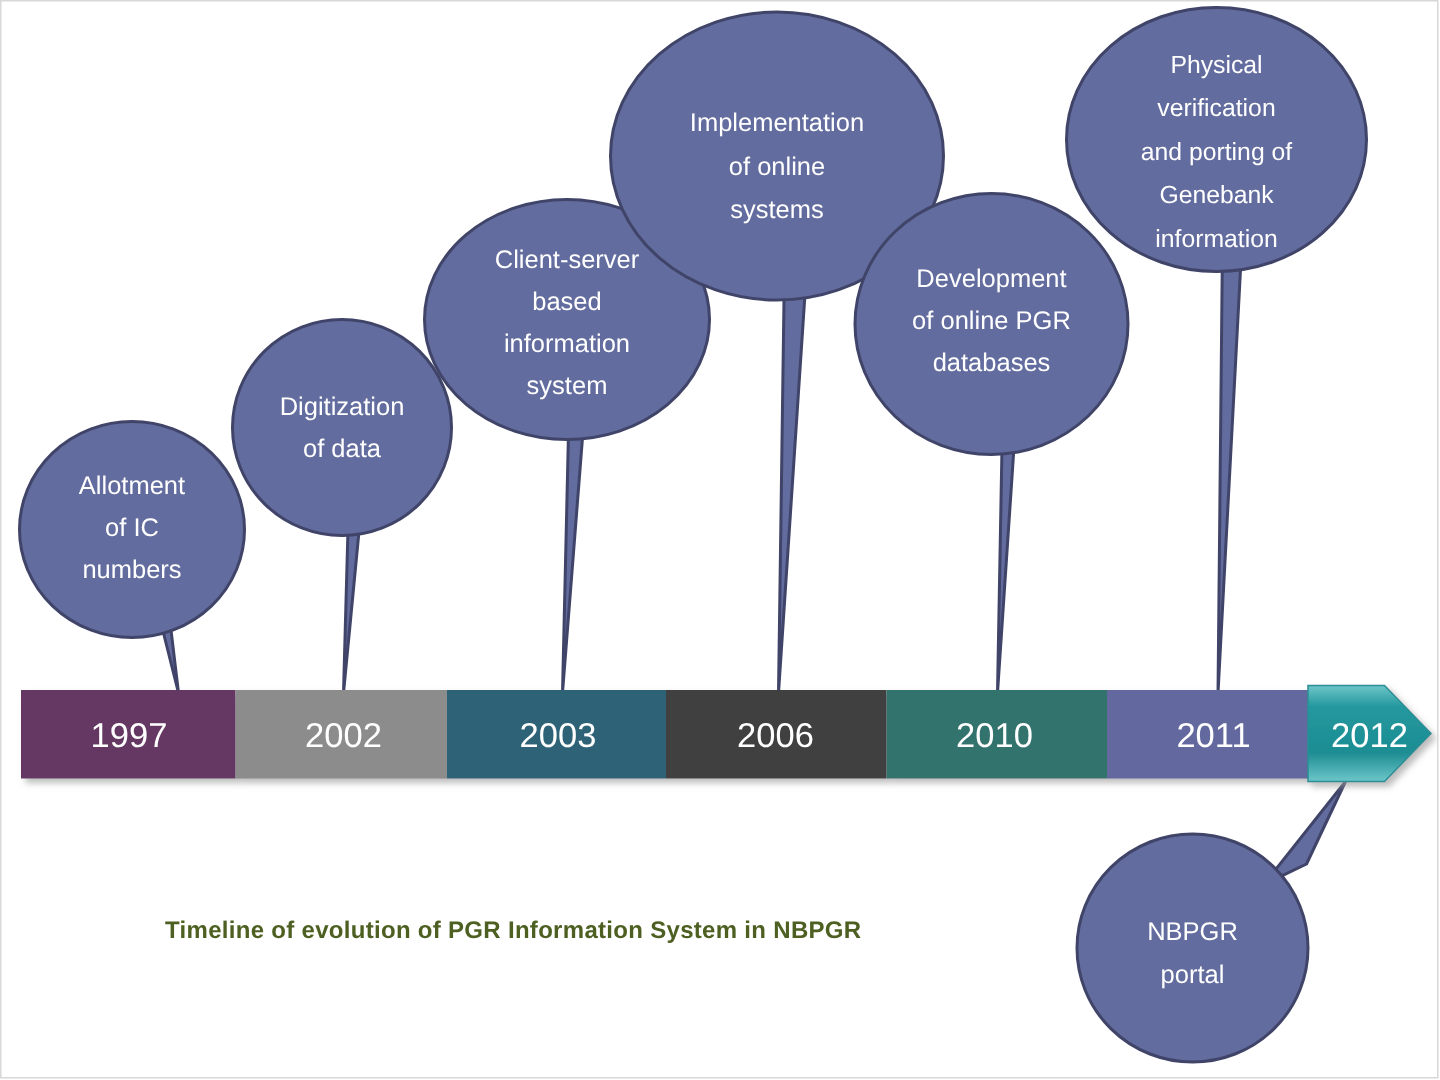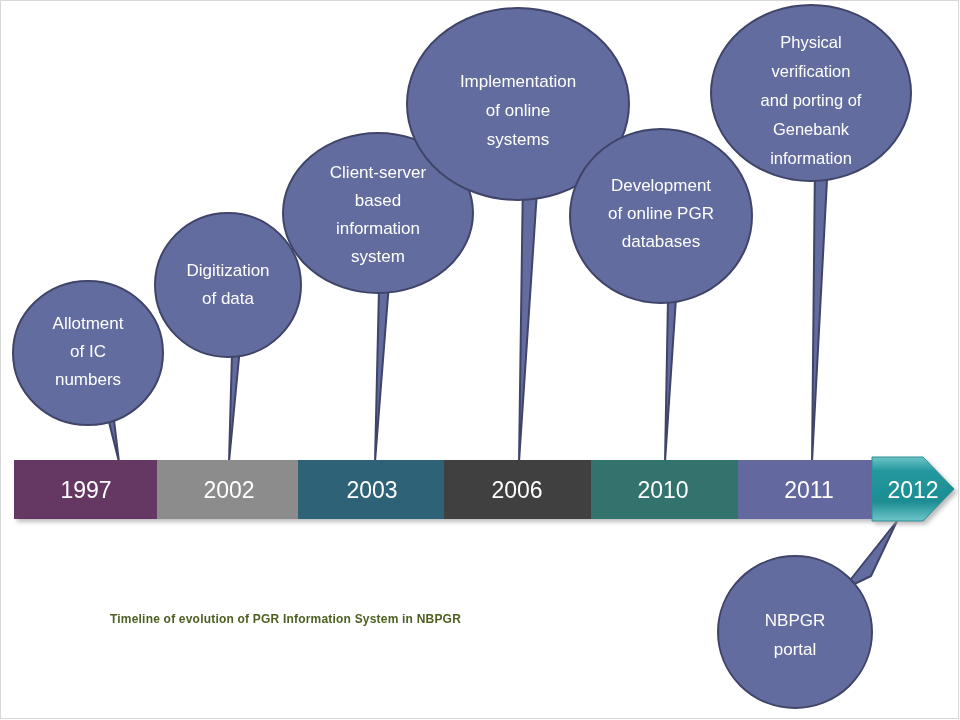--- a/index.html
+++ b/index.html
@@ -47,21 +47,21 @@
     font-size: 23px;
     text-anchor: middle;
     dominant-baseline: middle;
   }
 
   .caption {
     position: absolute;
     left: 110px;
     top: 612px;
     font-family: "Liberation Sans", sans-serif;
-    font-size: 12px;
+    font-size: 16px;
     font-weight: bold;
     color: #4d6022;
     letter-spacing: 0.2px;
     white-space: nowrap;
   }
 </style>
 </head>
 <body>
 
 <div id="canvas">

